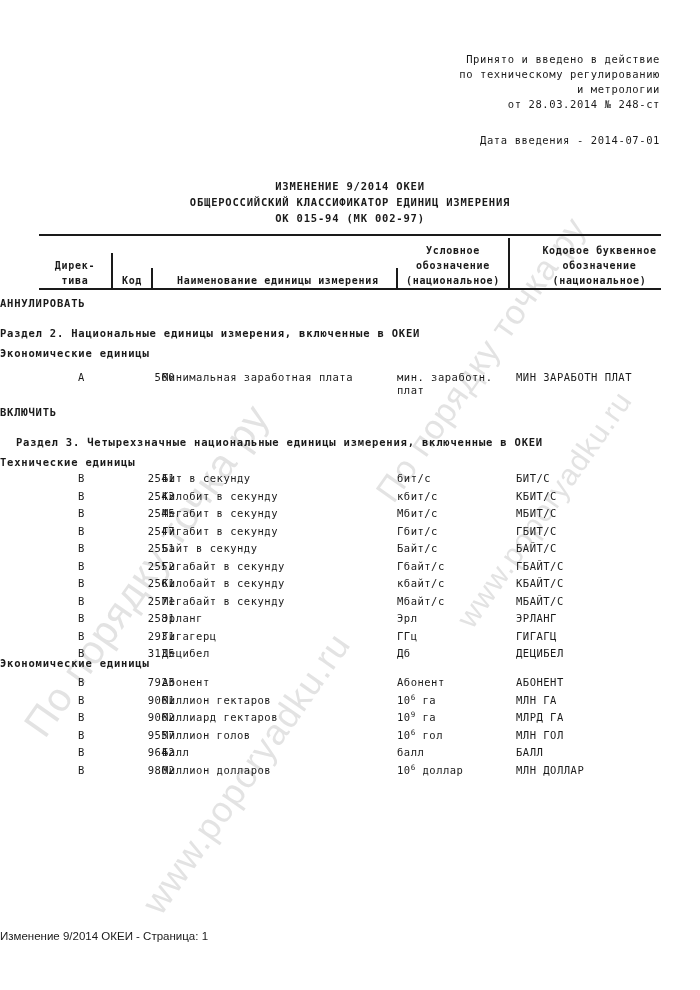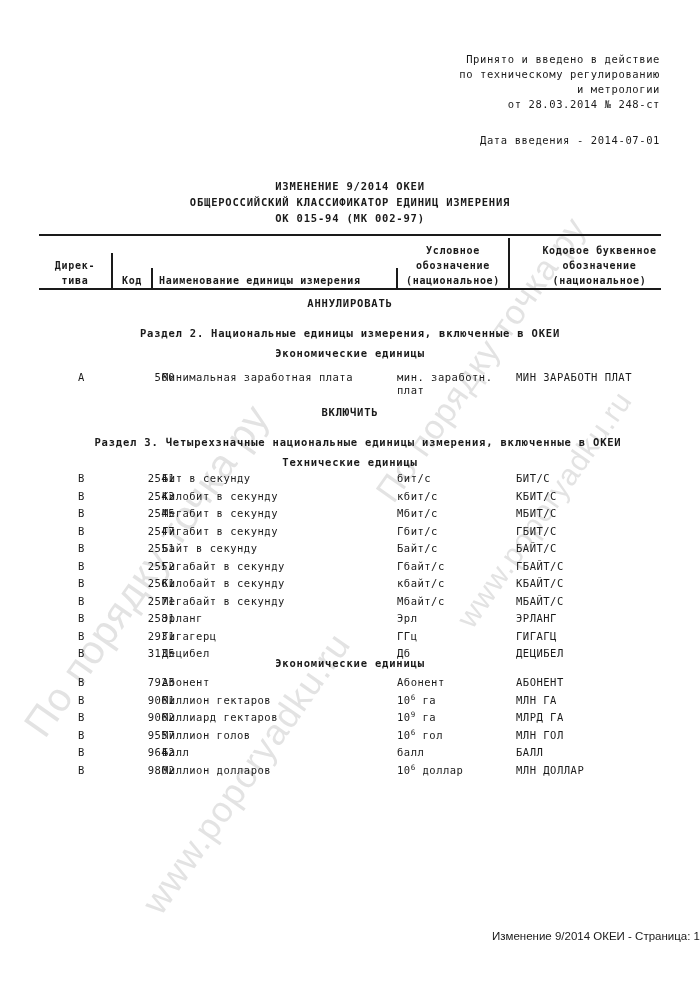--- a/index.html
+++ b/index.html
@@ -127,30 +127,30 @@
     font-weight: bold;
     letter-spacing: 0.7px;
     line-height: 15px;
     padding-top: 5px;
     text-align: center;
     border-right: 2px solid #1a1a1a;
   }
   .th:last-child { border-right: none; }
   .th-directive { width: 74px; }
   .th-code      { width: 40px; }
-  .th-name      { width: 245px; padding-left: 6px; text-align: left; }
+  .th-name      { width: 245px; padding-left: 24px; text-align: left; }
   .th-symbol    { width: 112px; }
   .th-letter    { width: 151px; padding-left: 28px; }
 
   
   .section-line {
     position: absolute;
     left: 0;
     right: 0;
-    text-align: center;
+    text-align: left;
     font-size: 10.5px;
     font-weight: bold;
     letter-spacing: 0.8px;
     white-space: nowrap;
   }
 
   
   .row {
     position: absolute;
     left: 39px;
@@ -195,21 +195,21 @@
     vertical-align: super;
     line-height: 0;
   }
 
   
   .footer {
     position: absolute;
     left: 0;
     right: 0;
     top: 930px;
-    text-align: right;
+    text-align: left;
     font-family: "Liberation Sans", sans-serif;
     font-size: 11.5px;
     color: #1a1a1a;
   }
 </style>
 </head>
 <body>
 
 <div id="page">
 

